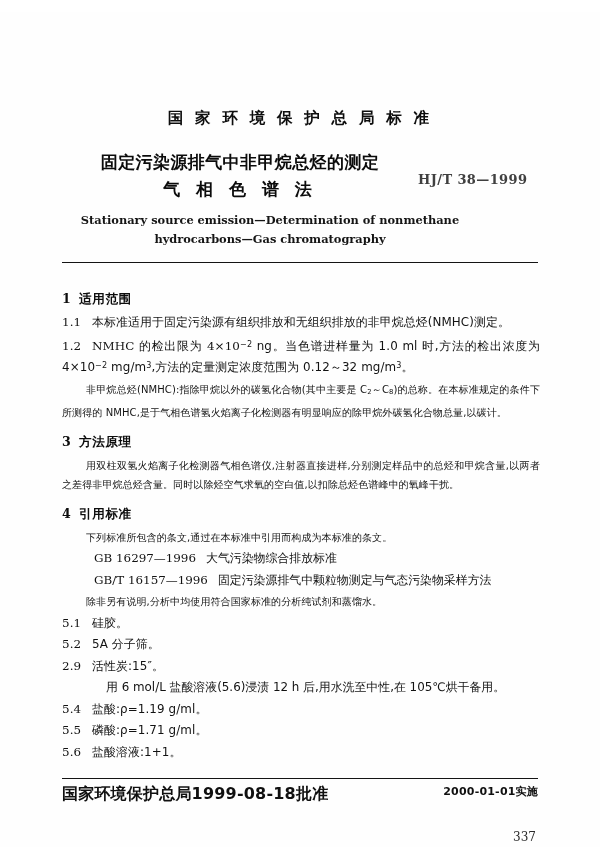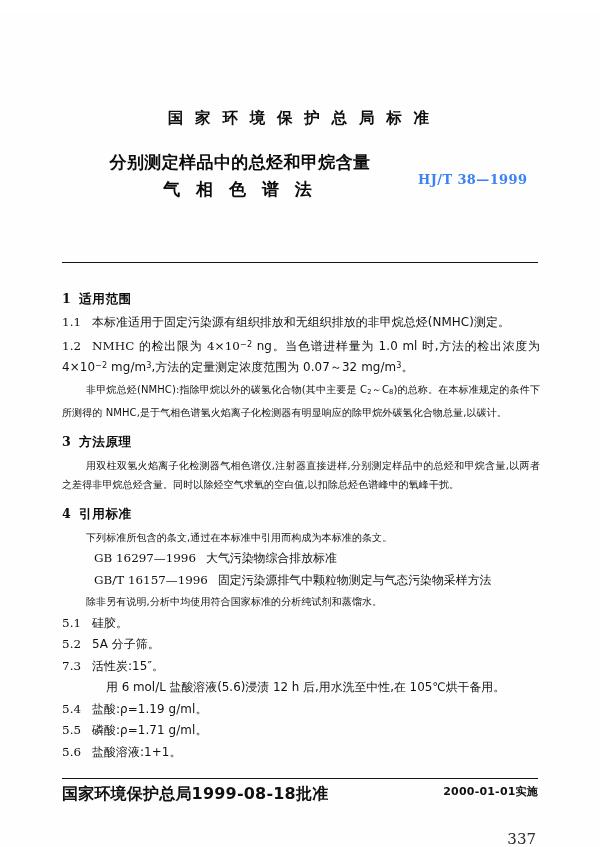--- a/index.html
+++ b/index.html
@@ -56,21 +56,21 @@
   }
 
   .std-number {
     position: absolute;
     left: 418px;
     top: 160px;
     font-family: "DejaVu Serif", "Liberation Serif", serif;
     font-size: 13px;
     font-weight: bold;
     letter-spacing: 0.4px;
-    color: #3b82f6;
+    color: #404040;
     white-space: nowrap;
   }
 
   .en-title {
     position: absolute;
     left: 70px;
     top: 199px;
     width: 400px;
     text-align: center;
     font-family: "DejaVu Serif", "Liberation Serif", serif;
@@ -184,54 +184,58 @@
     font-size: 11px;
     font-weight: bold;
     color: #101010;
     letter-spacing: 0.2px;
   }
   .page-number {
     position: absolute;
     right: 64px;
     top: 818px;
     font-family: "DejaVu Serif", "Liberation Serif", serif;
-    font-size: 15px;
+    font-size: 12px;
     color: #2a2a2a;
   }
 
   sub { font-size: 0.68em; vertical-align: -0.22em; }
   sup { font-size: 0.68em; vertical-align: 0.42em; }
 </style>
 </head>
 <body>
 
 <div class="page">
 
   <div class="masthead">国 家 环 境 保 护 总 局 标 准</div>
 
   <div class="title-block">
-    <div class="title-line">分别测定样品中的总烃和甲烷含量</div>
+    <div class="title-line">固定污染源排气中非甲烷总烃的测定</div>
     <div class="title-line sub">气 相 色 谱 法</div>
   </div>
 
   <div class="std-number">HJ/T 38—1999</div>
 
+  <div class="en-title">
+    <div>Stationary source emission—Determination of nonmethane</div>
+    <div>hydrocarbons—Gas chromatography</div>
+  </div>
 
   <div class="rule-top"></div>
 
   <div class="content">
 
     <div class="sec-head">
       <span class="num">1</span><span>适用范围</span>
     </div>
     <div class="clause">
       <span class="cnum">1.1</span><span>本标准适用于固定污染源有组织排放和无组织排放的非甲烷总烃(NMHC)测定。</span>
     </div>
     <div class="clause">
-      <span class="cnum">1.2</span><span class="mono-num">NMHC 的检出限为 4×10</span><sup>−2</sup><span> ng。当色谱进样量为 1.0 ml 时,方法的检出浓度为 4×10</span><sup>−2</sup><span> mg/m</span><sup>3</sup><span>,方法的定量测定浓度范围为 0.07～32 mg/m</span><sup>3</sup><span>。</span>
+      <span class="cnum">1.2</span><span class="mono-num">NMHC 的检出限为 4×10</span><sup>−2</sup><span> ng。当色谱进样量为 1.0 ml 时,方法的检出浓度为 4×10</span><sup>−2</sup><span> mg/m</span><sup>3</sup><span>,方法的定量测定浓度范围为 0.12～32 mg/m</span><sup>3</sup><span>。</span>
     </div>
 
     <div class="para indent">
       <span>非甲烷总烃(NMHC):指除甲烷以外的碳氢化合物(其中主要是 C</span><sub>2</sub><span>～C</span><sub>8</sub><span>)的总称。在本标准规定的条件下所测得的 NMHC,是于气相色谱氢火焰离子化检测器有明显响应的除甲烷外碳氢化合物总量,以碳计。</span>
     </div>
 
     <div class="sec-head">
       <span class="num">3</span><span>方法原理</span>
     </div>
     <div class="para indent">用双柱双氢火焰离子化检测器气相色谱仪,注射器直接进样,分别测定样品中的总烃和甲烷含量,以两者之差得非甲烷总烃含量。同时以除烃空气求氧的空白值,以扣除总烃色谱峰中的氧峰干扰。</div>
@@ -249,21 +253,21 @@
 
     <div class="para indent">除非另有说明,分析中均使用符合国家标准的分析纯试剂和蒸馏水。</div>
 
     <div class="clause">
       <span class="cnum">5.1</span><span>硅胶。</span>
     </div>
     <div class="clause">
       <span class="cnum">5.2</span><span>5A 分子筛。</span>
     </div>
     <div class="clause">
-      <span class="cnum">7.3</span><span>活性炭:15″。</span>
+      <span class="cnum">2.9</span><span>活性炭:15″。</span>
     </div>
     <div class="subnote">用 6 mol/L 盐酸溶液(5.6)浸渍 12 h 后,用水洗至中性,在 105℃烘干备用。</div>
     <div class="clause">
       <span class="cnum">5.4</span><span>盐酸:ρ=1.19 g/ml。</span>
     </div>
     <div class="clause">
       <span class="cnum">5.5</span><span>磷酸:ρ=1.71 g/ml。</span>
     </div>
     <div class="clause">
       <span class="cnum">5.6</span><span>盐酸溶液:1+1。</span>

